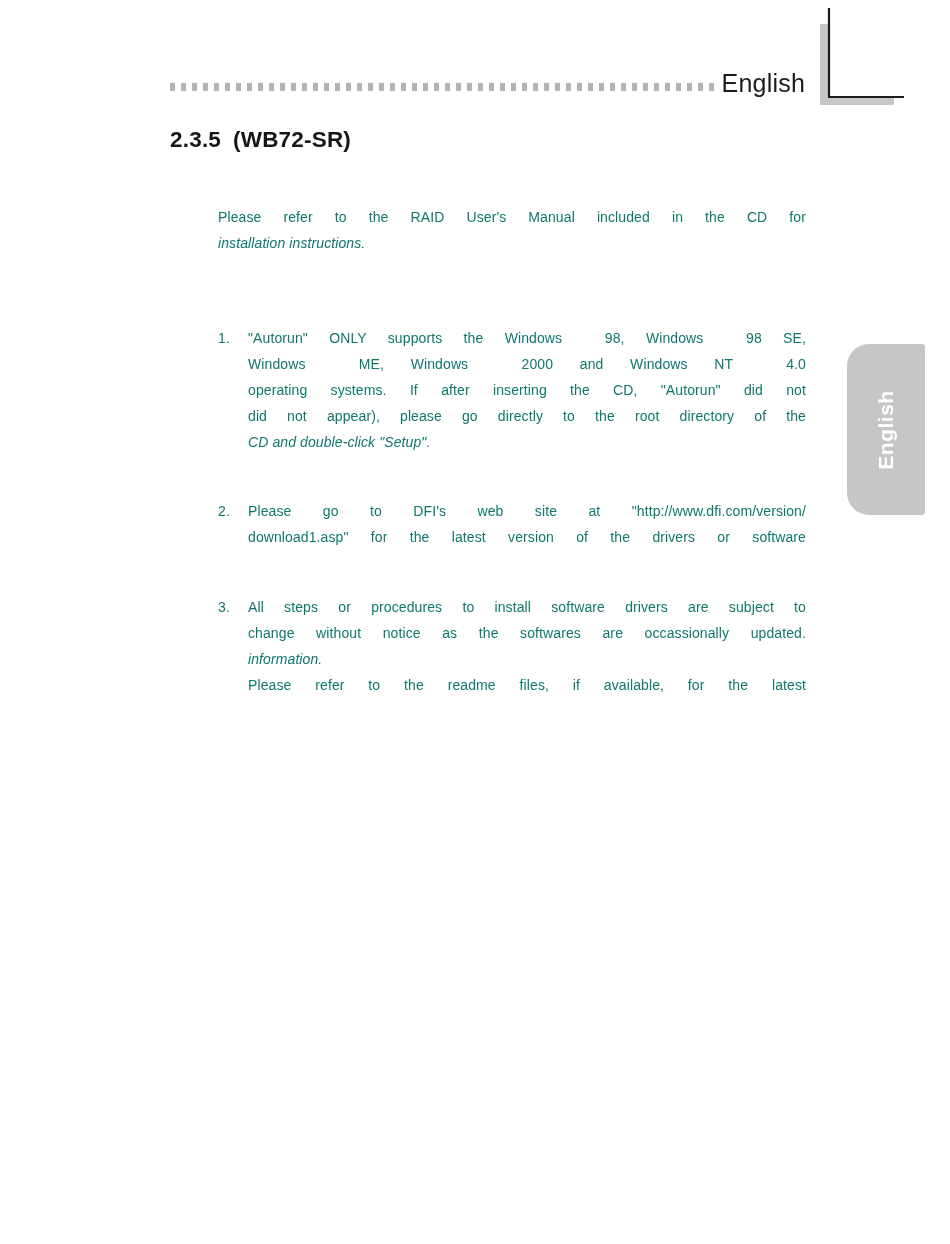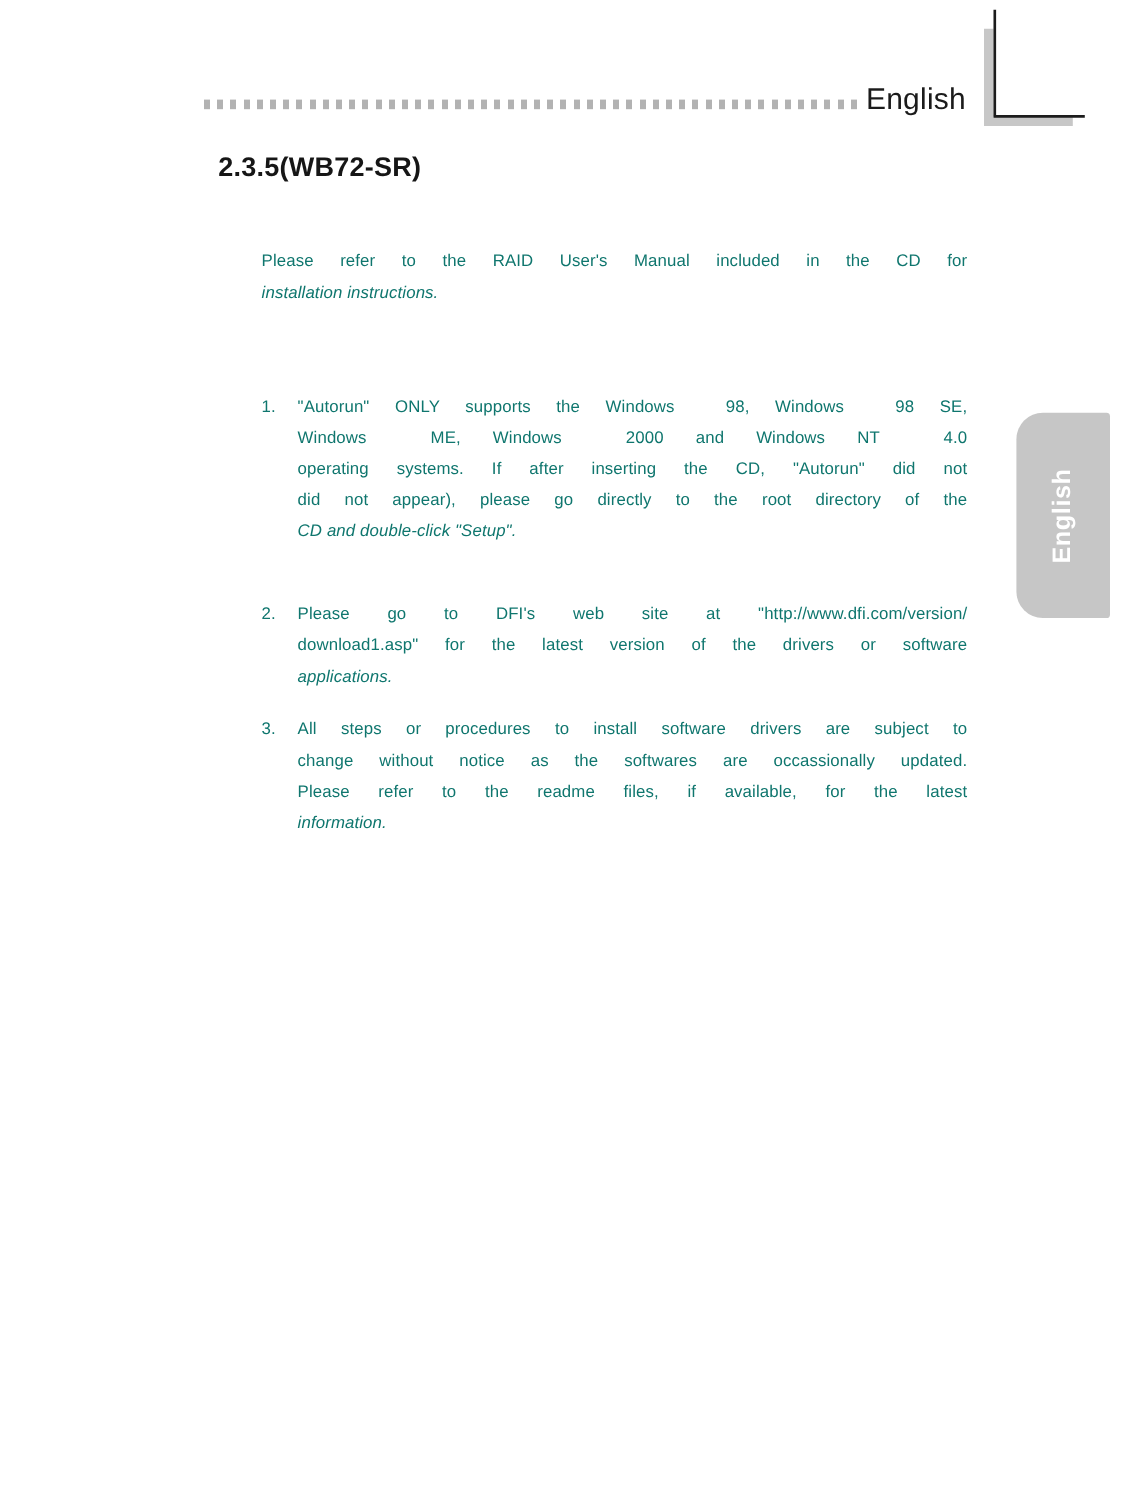--- a/index.html
+++ b/index.html
@@ -41,21 +41,21 @@
   .section-heading {
     position: absolute;
     left: 170px;
     display: flex;
     color: #161616;
     font-size: 22.5px;
     font-weight: 700;
     line-height: 33px;
     letter-spacing: 0.2px;
   }
-  .section-heading .num { width: 63px; flex: 0 0 63px; text-align: right; }
+  .section-heading .num { width: 63px; flex: 0 0 63px; }
   .heading-2-3-5 { top: 123px; }
   .heading-2-3-6 { top: 274px; }
 
   
   .body-block {
     position: absolute;
     color: #0f766e;
     font-size: 14px;
     font-weight: 400;
     line-height: 26px;
@@ -143,31 +143,30 @@
         <div class="ln">did not appear), please go directly to the root directory of the</div>
         <div class="ln ln-last">CD and double-click "Setup".</div>
       </span>
   </div>
 
   <div class="body-block list-item item-2">
     <span class="marker">2.</span>
     <span class="item-lines justify">
         <div class="ln">Please go to DFI's web site at "http://www.dfi.com/version/</div>
         <div class="ln">download1.asp" for the latest version of the drivers or software</div>
-        <div class="ln ln-last">applications.</div>
       </span>
   </div>
 
   <div class="body-block list-item item-3">
     <span class="marker">3.</span>
     <span class="item-lines justify">
         <div class="ln">All steps or procedures to install software drivers are subject to</div>
         <div class="ln">change without notice as the softwares are occassionally updated.</div>
+        <div class="ln ln-last">information.</div>
         <div class="ln">Please refer to the readme files, if available, for the latest</div>
-        <div class="ln ln-last">information.</div>
       </span>
   </div>
 
   <div class="side-tab">
     <span class="tab-text">English</span>
   </div>
 
   <div class="page-number">37</div>
 
 </div>

